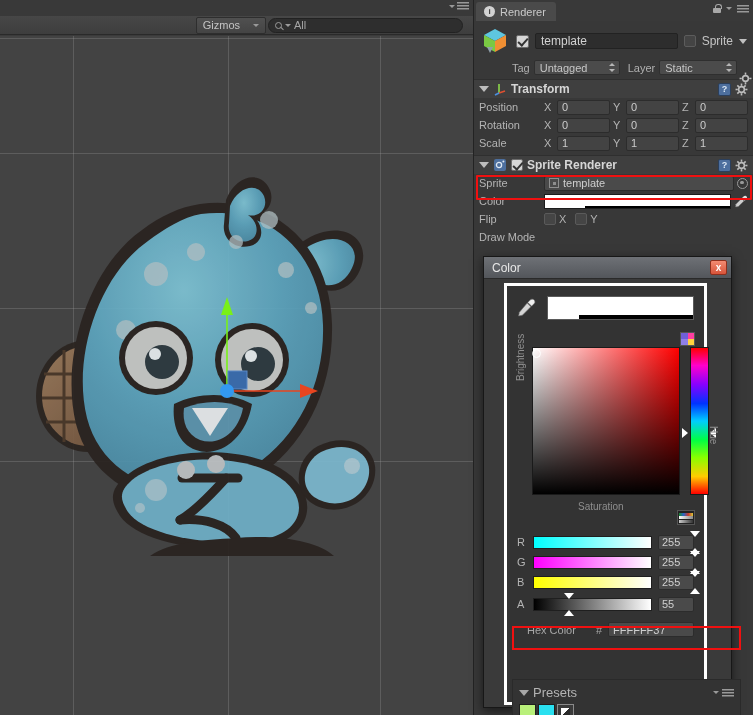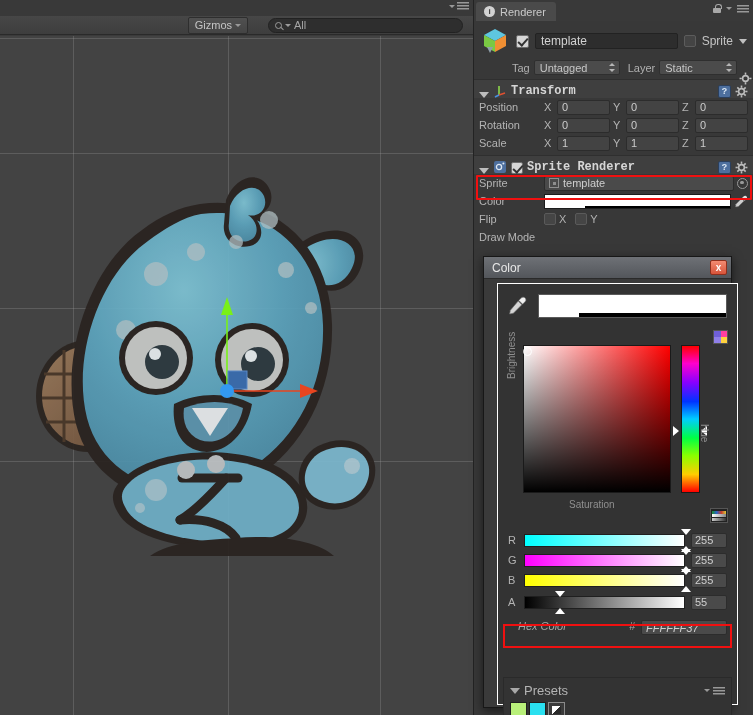--- a/index.html
+++ b/index.html
@@ -39,22 +39,22 @@
   }
   #scene-toolbar {
     position: absolute; left: 0; top: 16px; width: 473px; height: 19px;
     background: linear-gradient(#474747, #3e3e3e);
     border-bottom: 1px solid #2a2a2a;
     display: flex; align-items: center; justify-content: flex-end;
   }
   #gizmos-btn {
     height: 17px; min-width: 54px; padding: 0 6px;
     background: linear-gradient(#505050,#444); border: 1px solid #2e2e2e;
-    border-radius: 2px; display: flex; align-items: center; gap: 3px;
-    color: #c4c4c4; font-size: 11px; margin-right: 20px;
+    border-radius: 2px; display: flex; align-items: center; gap: 13px;
+    color: #c4c4c4; font-size: 11px; margin-right: 2px;
   }
   #scene-search {
     height: 15px; width: 195px; margin-right: 10px;
     background: #2e2e2e; border: 1px solid #222; border-radius: 8px;
     display: flex; align-items: center; padding: 0 6px; gap: 3px;
     color: #a5a5a5; font-size: 11px;
   }
   .mag-glyph {
     width: 7px; height: 7px; border: 1.2px solid #9a9a9a;
     border-radius: 50%; position: relative; flex: none;
@@ -156,22 +156,22 @@
   .updown::before, .updown::after {
     content: ""; position: absolute; left: 0; width: 0; height: 0;
     border-left: 3.5px solid transparent; border-right: 3.5px solid transparent;
   }
   .updown::before { top: 1px; border-bottom: 3.5px solid #b5b5b5; }
   .updown::after { bottom: 1px; border-top: 3.5px solid #b5b5b5; }
   .updown { background: none; }
 
   
   .comp-header {
-    display: flex; align-items: flex-end; gap: 4px; height: 19px;
-    padding: 0 5px; background: #3f3f3f; border-top: 1px solid #2f2f2f; font-family: Liberation Mono, monospace;
+    display: flex; align-items: center; gap: 4px; height: 19px;
+    padding: 0 5px; background: #3f3f3f; border-top: 1px solid #2f2f2f;
   }
   .comp-title { font-size: 12px; font-weight: bold; color: #d6d6d6; }
   .foldout {
     width: 0; height: 0; border-left: 5px solid transparent;
     border-right: 5px solid transparent; border-top: 6px solid #bdbdbd; flex: none;
   }
   .header-right { margin-left: auto; display: flex; align-items: center; gap: 4px; }
   .help-icon {
     width: 13px; height: 13px; background: #4d6f9e; border: 1px solid #2b3f5c;
     border-radius: 2px; color: #dce8f5; font-size: 9px; font-weight: bold;
@@ -241,22 +241,22 @@
     border-bottom: 1px solid #2a2a2a; display: flex; align-items: center;
     padding: 0 3px 0 8px; position: relative;
   }
   #cw-title { color: #e8e8e8; font-size: 12px; }
   #cw-close {
     position: absolute; right: 4px; top: 3px; width: 17px; height: 15px;
     background: linear-gradient(#f28b72, #d8543a); border: 1px solid #8d2f1c;
     border-radius: 2px; color: #fff; font-size: 10px; font-weight: bold;
     display: flex; align-items: center; justify-content: center;
   }
-  #cw-body { position: absolute; left: 13px; top: 26px; width: 241px; height: 422px;
-    background: #333; border: 1px solid #ffffff; }
+  #cw-body { position: absolute; left: 20px; top: 26px; width: 203px; height: 422px;
+    background: #333; border: 3px solid #ffffff; }
 
   .cw-preview-row { display: flex; align-items: center; gap: 10px; padding: 10px 10px 0 10px; }
   #cw-preview {
     flex: 1; height: 24px; border: 1px solid #5a5a5a; position: relative;
     background: #000; overflow: hidden;
   }
   #cw-preview .fill { position: absolute; left: 0; top: 0; right: 0; height: 18px; }
   #cw-preview .alpha { position: absolute; left: 0; bottom: 0; height: 6px; background: #fff; }
 
   .toggle-icon-swatches {
@@ -306,21 +306,21 @@
   .slider-knob-up { position: absolute; bottom: -6px; }
   .val-field {
     width: 36px; height: 15px; background: #4a4a4a; border: 1px solid #2c2c2c;
     border-radius: 2px; color: #cfcfcf; font-size: 11px;
     display: flex; align-items: center; padding: 0 3px; flex: none;
   }
   #alpha-highlight {
     position: absolute; left: 5px; top: 340px; width: 229px; height: 24px;
     border: 2px solid #f01010; pointer-events: none;
   }
-  .hex-row { display: flex; gap: 6px; padding: 6px 10px 0 10px; font-style: italic; }
+  .hex-row { display: flex; align-items: center; gap: 6px; padding: 6px 10px 0 10px; }
   .hex-lbl { color: #a6a6a6; font-size: 11px; margin-left: 10px; }
   .hash { color: #a6a6a6; font-size: 11px; margin-left: auto; }
   .hex-field {
     width: 86px; height: 15px; background: #4a4a4a; border: 1px solid #2c2c2c;
     border-radius: 2px; color: #cfcfcf; font-size: 11px;
     display: flex; align-items: center; padding: 0 4px; flex: none;
   }
   #presets-box {
     position: absolute; left: 5px; top: 393px; width: 229px; height: 52px;
     border: 1px solid #2a2a2a; background: #333;

